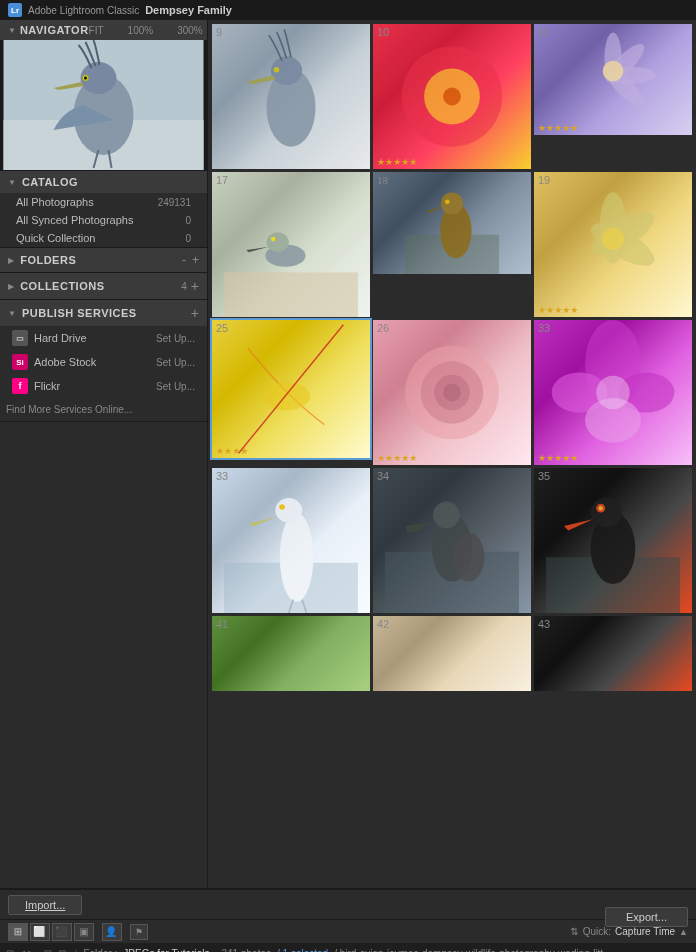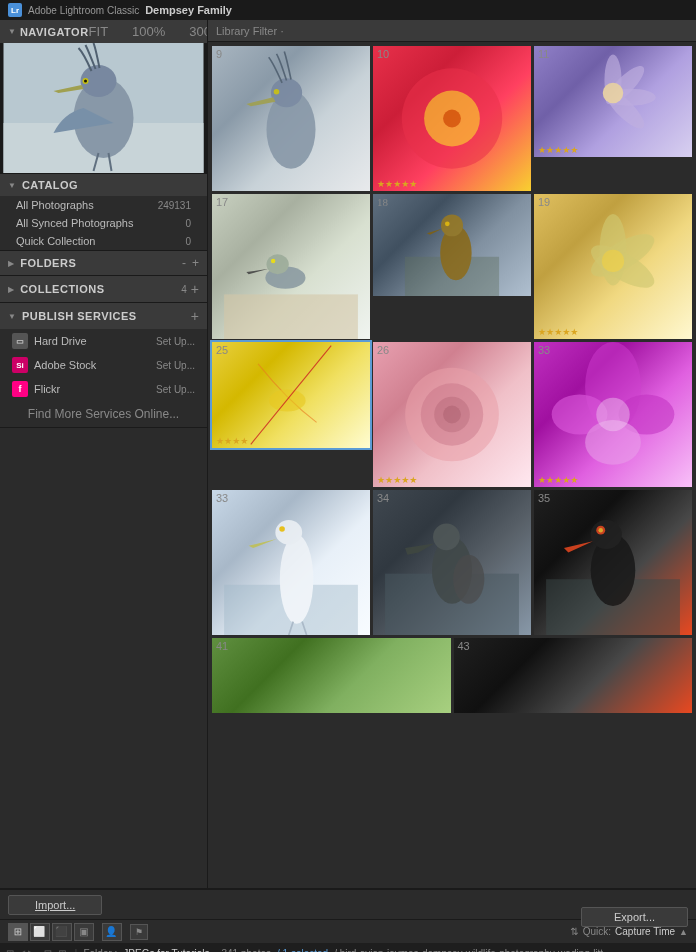--- a/index.html
+++ b/index.html
@@ -14,21 +14,21 @@
     
     #main { display: flex; height: 868px; }
 
     
     #left-panel { width: 208px; background: #2b2b2b; border-right: 1px solid #1a1a1a; display: flex; flex-direction: column; overflow-y: auto; flex-shrink: 0; }
 
     
     #navigator { border-bottom: 1px solid #1a1a1a; }
     #navigator-header { display: flex; align-items: center; justify-content: space-between; padding: 4px 8px; background: #3a3a3a; cursor: pointer; }
     #navigator-header .title { font-size: 11px; color: #ccc; font-weight: 600; text-transform: uppercase; letter-spacing: 0.5px; }
-    #navigator-header .controls { display: flex; gap: 24px; font-size: 13px; color: #888; }
+    #navigator-header .controls { display: flex; gap: 24px; font-size: 10px; color: #888; }
     #navigator-header .controls span { cursor: pointer; }
     #navigator-img { width: 100%; height: 130px; background: #1a1a1a; overflow: hidden; display: flex; align-items: center; justify-content: center; }
     #navigator-img .bird-svg { width: 100%; height: 100%; }
 
     
     .panel-section { border-bottom: 1px solid #1a1a1a; }
     .section-header { display: flex; align-items: center; padding: 5px 8px; background: #3a3a3a; cursor: pointer; }
     .section-header .triangle { font-size: 8px; color: #888; margin-right: 6px; }
     .section-header .label { font-size: 11px; color: #ccc; font-weight: 600; text-transform: uppercase; letter-spacing: 0.5px; }
 
@@ -57,21 +57,21 @@
 
     .publish-service { display: flex; align-items: center; padding: 4px 12px; cursor: pointer; }
     .publish-service .service-icon { width: 16px; height: 16px; margin-right: 6px; border-radius: 2px; display: flex; align-items: center; justify-content: center; font-size: 9px; font-weight: bold; flex-shrink: 0; }
     .publish-service .service-name { color: #bbb; font-size: 11px; flex: 1; }
     .publish-service .setup-btn { color: #888; font-size: 10px; cursor: pointer; }
 
     .hd-icon { background: #555; }
     .adobe-icon { background: #e06; color: white; }
     .flickr-icon { background: #ff0084; color: white; }
 
-    .find-services { text-align: center; padding: 6px; cursor: pointer; color: #888; font-size: 12px; }
+    .find-services { text-align: left; padding: 6px; cursor: pointer; color: #888; font-size: 10px; }
 
     
     #right-panel { flex: 1; background: #2b2b2b; display: flex; flex-direction: column; overflow: hidden; }
 
     
     #library-filter { height: 22px; background: #3a3a3a; display: flex; align-items: center; padding: 0 8px; border-bottom: 1px solid #1a1a1a; }
     #library-filter .filter-label { color: #888; font-size: 11px; margin-right: 8px; }
 
     
     #photo-grid { flex: 1; overflow-y: scroll; background: #2b2b2b; padding: 4px; }
@@ -234,23 +234,20 @@
         <span class="setup-btn">Set Up...</span>
       </div>
       <div class="find-services">Find More Services Online...</div>
     </div>
 
     <div style="margin-top:auto;"></div>
   </div>
 
   <div id="right-panel">
 
-    <div id="library-filter">
-      <span class="filter-label">Library Filter ·</span>
-    </div>
 
     <div id="photo-grid">
 
       <div class="grid-section">
         <div class="photos-in-row">
           <div class="photo-thumb" style="flex:1; height:145px;">
             <div class="bird-grey" style="width:100%;height:100%;"></div>
             <span class="num-label">9</span>
 
             <svg viewBox="0 0 120 130" style="position:absolute;top:0;left:0;width:100%;height:100%;opacity:0.9;">
@@ -321,21 +318,21 @@
               <ellipse cx="60" cy="50" rx="12" ry="32" fill="#d0c870" opacity="0.8" transform="rotate(60,60,60)"></ellipse>
               <ellipse cx="60" cy="50" rx="12" ry="32" fill="#d0c870" opacity="0.8" transform="rotate(120,60,60)"></ellipse>
               <circle cx="60" cy="60" r="10" fill="#e8d050"></circle>
             </svg>
           </div>
         </div>
       </div>
 
       <div class="grid-section" style="margin-top:3px;">
         <div class="photos-in-row">
-          <div class="photo-thumb photo-selected" style="flex:1; height:106px; position:relative;">
+          <div class="photo-thumb photo-selected" style="flex:1; height:138px; position:relative;">
             <div style="width:100%;height:100%;background:linear-gradient(135deg,#e8d040 0%,#d4b800 30%,#f0e060 60%,#fffcd0 100%);"></div>
             <span class="num-label">25</span>
             <span class="star-label">★★★★</span>
 
             <svg viewBox="0 0 130 145" style="position:absolute;top:0;left:0;width:100%;height:100%;pointer-events:none;">
 
               <path d="M 20 30 Q 60 80 100 110" stroke="#e87820" stroke-width="1.5" fill="none" opacity="0.6"></path>
               <ellipse cx="60" cy="80" rx="25" ry="15" fill="#e8c820" opacity="0.6"></ellipse>
 
               <line x1="120" y1="5" x2="10" y2="140" stroke="#cc2020" stroke-width="1.5" opacity="0.8"></line>
@@ -408,35 +405,39 @@
         </div>
       </div>
 
       <div class="grid-section" style="margin-top:3px;">
         <div class="photos-in-row">
           <div class="photo-thumb" style="flex:1; height:75px;">
             <div class="grass-bird" style="width:100%;height:100%;"></div>
             <span class="num-label">41</span>
           </div>
           <div class="photo-thumb" style="flex:1; height:75px;">
+            <div class="sandy-bird" style="width:100%;height:100%;"></div>
+            <span class="num-label">42</span>
+          </div>
+          <div class="photo-thumb" style="flex:1; height:75px;">
             <div class="oystercatcher" style="width:100%;height:100%;"></div>
             <span class="num-label">43</span>
           </div>
         </div>
       </div>
     </div>
 
   </div>
 </div>
 
 <div style="background:#2b2b2b;border-top:1px solid #1a1a1a;">
 
   <div id="bottom-toolbar" style="display:flex;align-items:center;padding:4px 8px;gap:8px;background:#2b2b2b;border-top:1px solid #1a1a1a;">
-    <button id="import-btn" style="background:#3a3a3a;color:#ccc;border:1px solid #555;padding:3px 26px;font-size:11px;cursor:pointer;border-radius:2px;text-decoration:underline;">Import...</button>
-    <button id="export-btn" style="background:#3a3a3a;color:#ccc;border:1px solid #555;padding:3px 32px;font-size:11px;cursor:pointer;border-radius:2px;margin-left:auto;margin-top:24px;">Export...</button>
+    <button id="import-btn" style="background:#3a3a3a;color:#ccc;border:1px solid #555;padding:3px 16px;font-size:11px;cursor:pointer;border-radius:2px;text-decoration:underline;">Import...</button>
+    <button id="export-btn" style="background:#3a3a3a;color:#ccc;border:1px solid #555;padding:3px 20px;font-size:11px;cursor:pointer;border-radius:2px;margin-left:auto;margin-top:24px;">Export...</button>
   </div>
 
   <div id="sort-bar" style="height:24px;background:#2b2b2b;display:flex;align-items:center;padding:0 8px;gap:4px;border-top:1px solid #1a1a1a;">
 
     <div class="view-icons">
       <div class="view-icon active" title="Grid View">⊞</div>
       <div class="view-icon" title="Loupe View">⬜</div>
       <div class="view-icon" title="Compare View">⬛</div>
       <div class="view-icon" title="Survey View">▣</div>
     </div>

